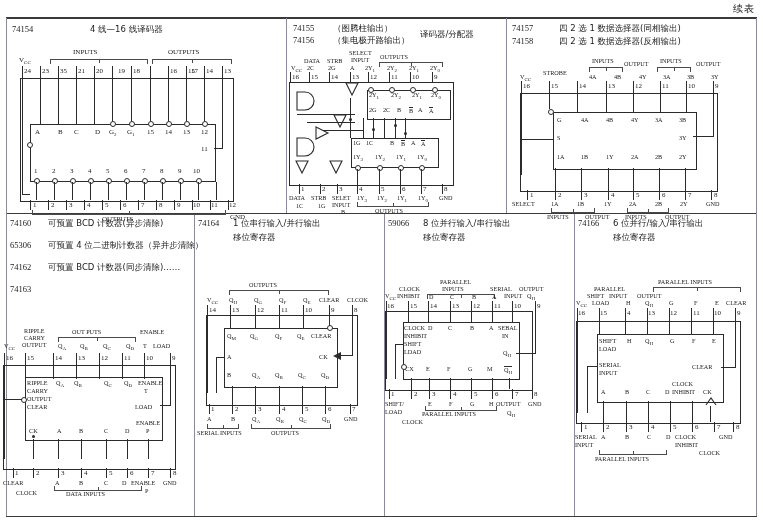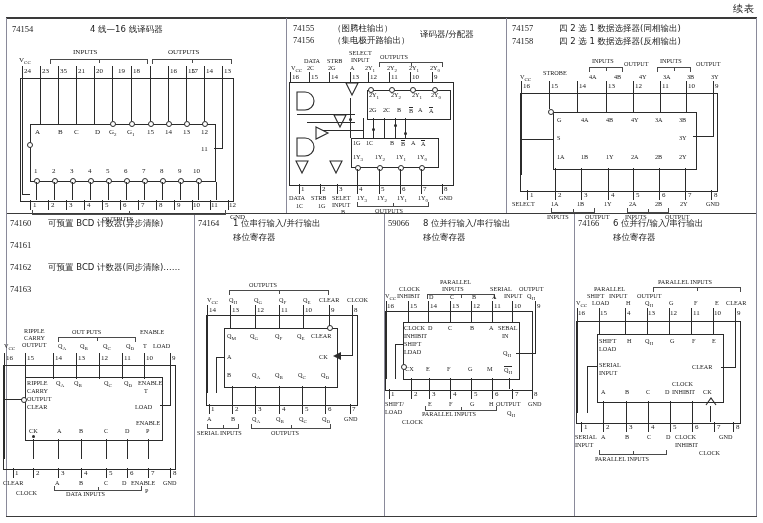--- a/index.html
+++ b/index.html
@@ -475,21 +475,22 @@
       <div class="lbl6" style="left:40px;top:196px;">INPUTS</div>
       <div class="lbl6" style="left:78px;top:196px;">OUTPUT</div>
       <div class="lbl6" style="left:118px;top:196px;">INPUTS</div>
       <div class="lbl6" style="left:158px;top:196px;">OUTPUT</div>
     </div>
   </div>
 
   <div class="cell" style="left:0;top:214px;width:194px;height:302px;">
     <div class="code" style="left:10px;top:4px;">74160</div>
     <div class="title cn" style="left:48px;top:4px;">可预置 BCD 计数器(异步清除)</div>
-    <div class="code" style="left:10px;top:26px;">74161</div>
+    <div class="code" style="left:10px;top:26px;">65306</div>
+    <div class="title cn" style="left:48px;top:26px;">可预置 4 位二进制计数器（异并步清除）</div>
     <div class="code" style="left:10px;top:48px;">74162</div>
     <div class="title cn" style="left:48px;top:48px;">可预置 BCD 计数器(同步清除)……</div>
     <div class="code" style="left:10px;top:70px;">74163</div>
 
     <div class="dia">
       <div class="lbl6" style="left:24px;top:114px;">RIPPLE</div>
       <div class="lbl6" style="left:24px;top:121px;">CARRY</div>
       <div class="lbl6" style="left:22px;top:128px;">OUTPUT</div>
       <div class="lbl6" style="left:72px;top:115px;">OUT PUTS</div>
       <div class="grp" style="left:58px;top:123px;width:76px;"></div>

